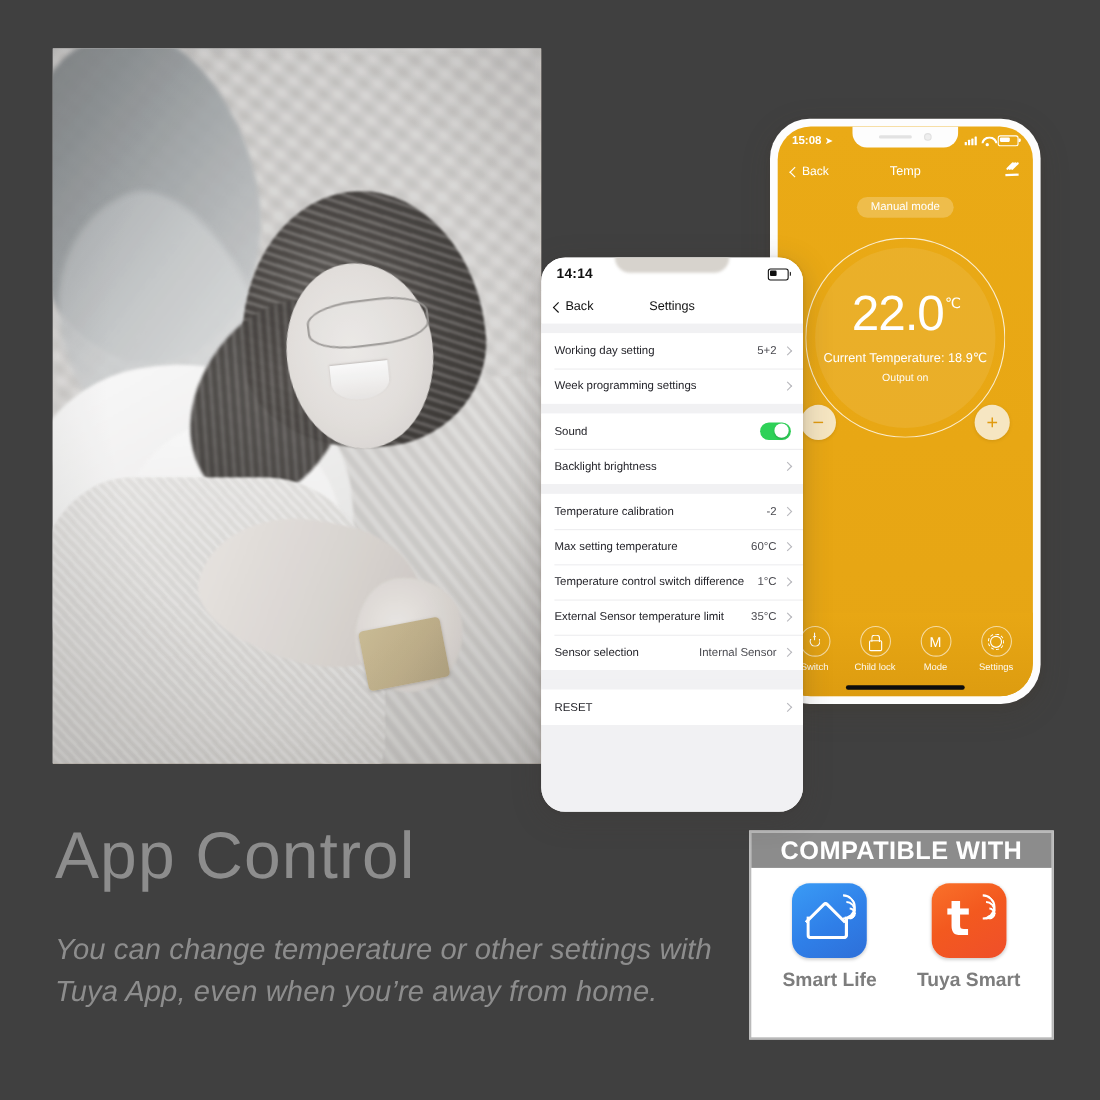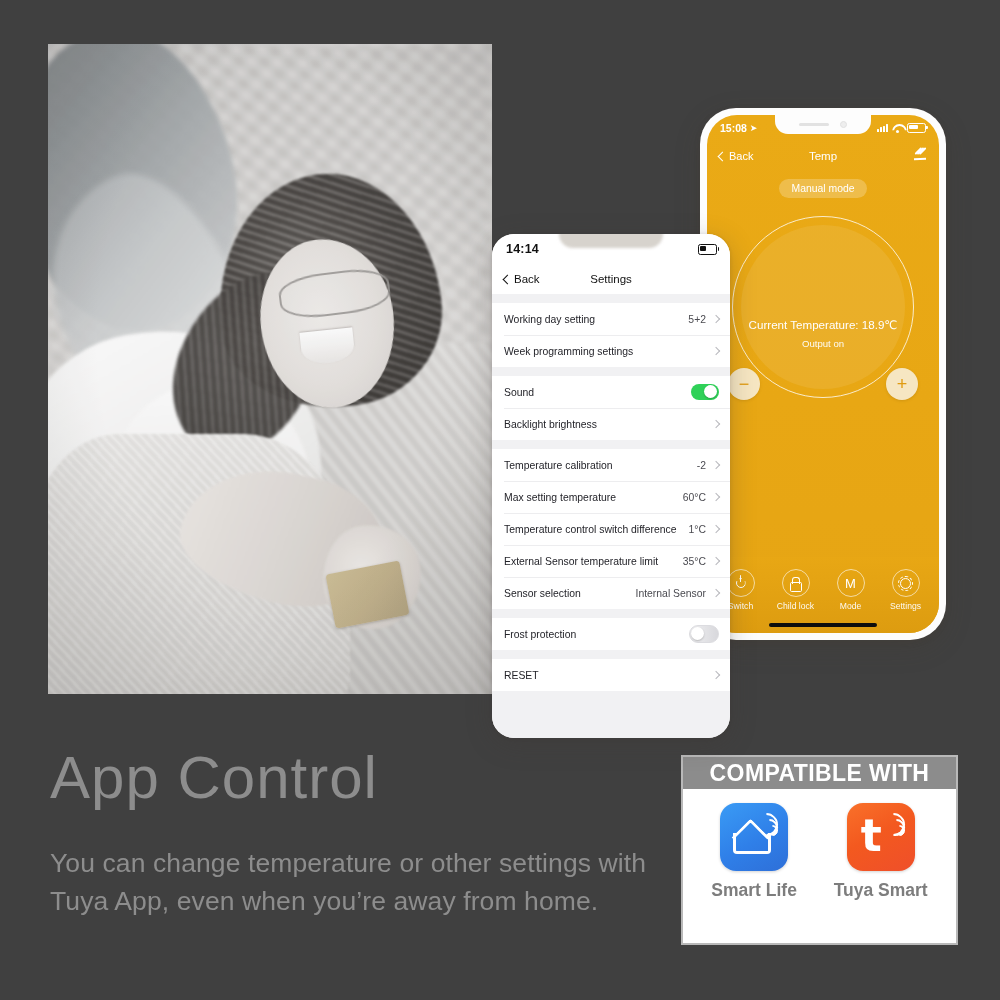--- a/index.html
+++ b/index.html
@@ -294,21 +294,21 @@
     width:108px;height:4px;border-radius:2px;background:#0d0d0d;
   }
 
   
   .headline{
     position:absolute;left:50px;top:748px;font-size:60px;font-weight:300;
     color:#8d8d8d;letter-spacing:1px;line-height:1;
   }
   .body-copy{
     position:absolute;left:50px;top:845px;width:610px;font-size:26.5px;
-    font-weight:300;color:#8d8d8d;line-height:1.42;letter-spacing:.1px;
+    font-weight:300;color:#8d8d8d;line-height:1.42;letter-spacing:.1px;font-style:italic;
   }
 
   
   .compat{
     position:absolute;left:681px;top:755px;width:277px;height:190px;
     border:2px solid #b9b9b9;box-sizing:border-box;background:#fff;
   }
   .compat-hd{
     height:32px;background:#8c8c8c;display:flex;align-items:center;justify-content:center;
     color:#fff;font-size:23px;font-weight:bold;letter-spacing:.4px;
@@ -390,20 +390,23 @@
           <span>Back</span>
         </span>
         <span class="op-title">Temp</span>
         <span class="pencil"></span>
       </div>
       <div class="mode-pill">Manual mode</div>
 
       <div class="dial-wrap">
         <div class="dial-inner"></div>
         <div class="dial-ring"></div>
+        <div class="temp-big">
+          <span>22.0</span><span class="temp-unit">℃</span>
+        </div>
         <div class="cur-temp">Current Temperature: 18.9℃</div>
         <div class="out-state">Output on</div>
         <div class="btn-circ btn-minus">−</div>
         <div class="btn-circ btn-plus">+</div>
       </div>
 
       <div class="op-tabs">
         <div class="tab">
           <span class="ic ic-power"></span>
           <span class="tl">Switch</span>
@@ -500,26 +503,20 @@
         <div class="row">
           <span class="lbl">Sensor selection</span>
           <span class="val">Internal Sensor</span>
           <span class="chev-r"></span>
         </div>
       </div>
 
       <div class="gap"></div>
 
       <div class="grp">
-        <div class="row">
-          <span class="lbl">Frost protection</span>
-          <span class="tgl off">
-              <i></i>
-            </span>
-        </div>
       </div>
 
       <div class="gap"></div>
 
       <div class="grp">
         <div class="row">
           <span class="lbl">RESET</span>
           <span class="chev-r"></span>
         </div>
       </div>

